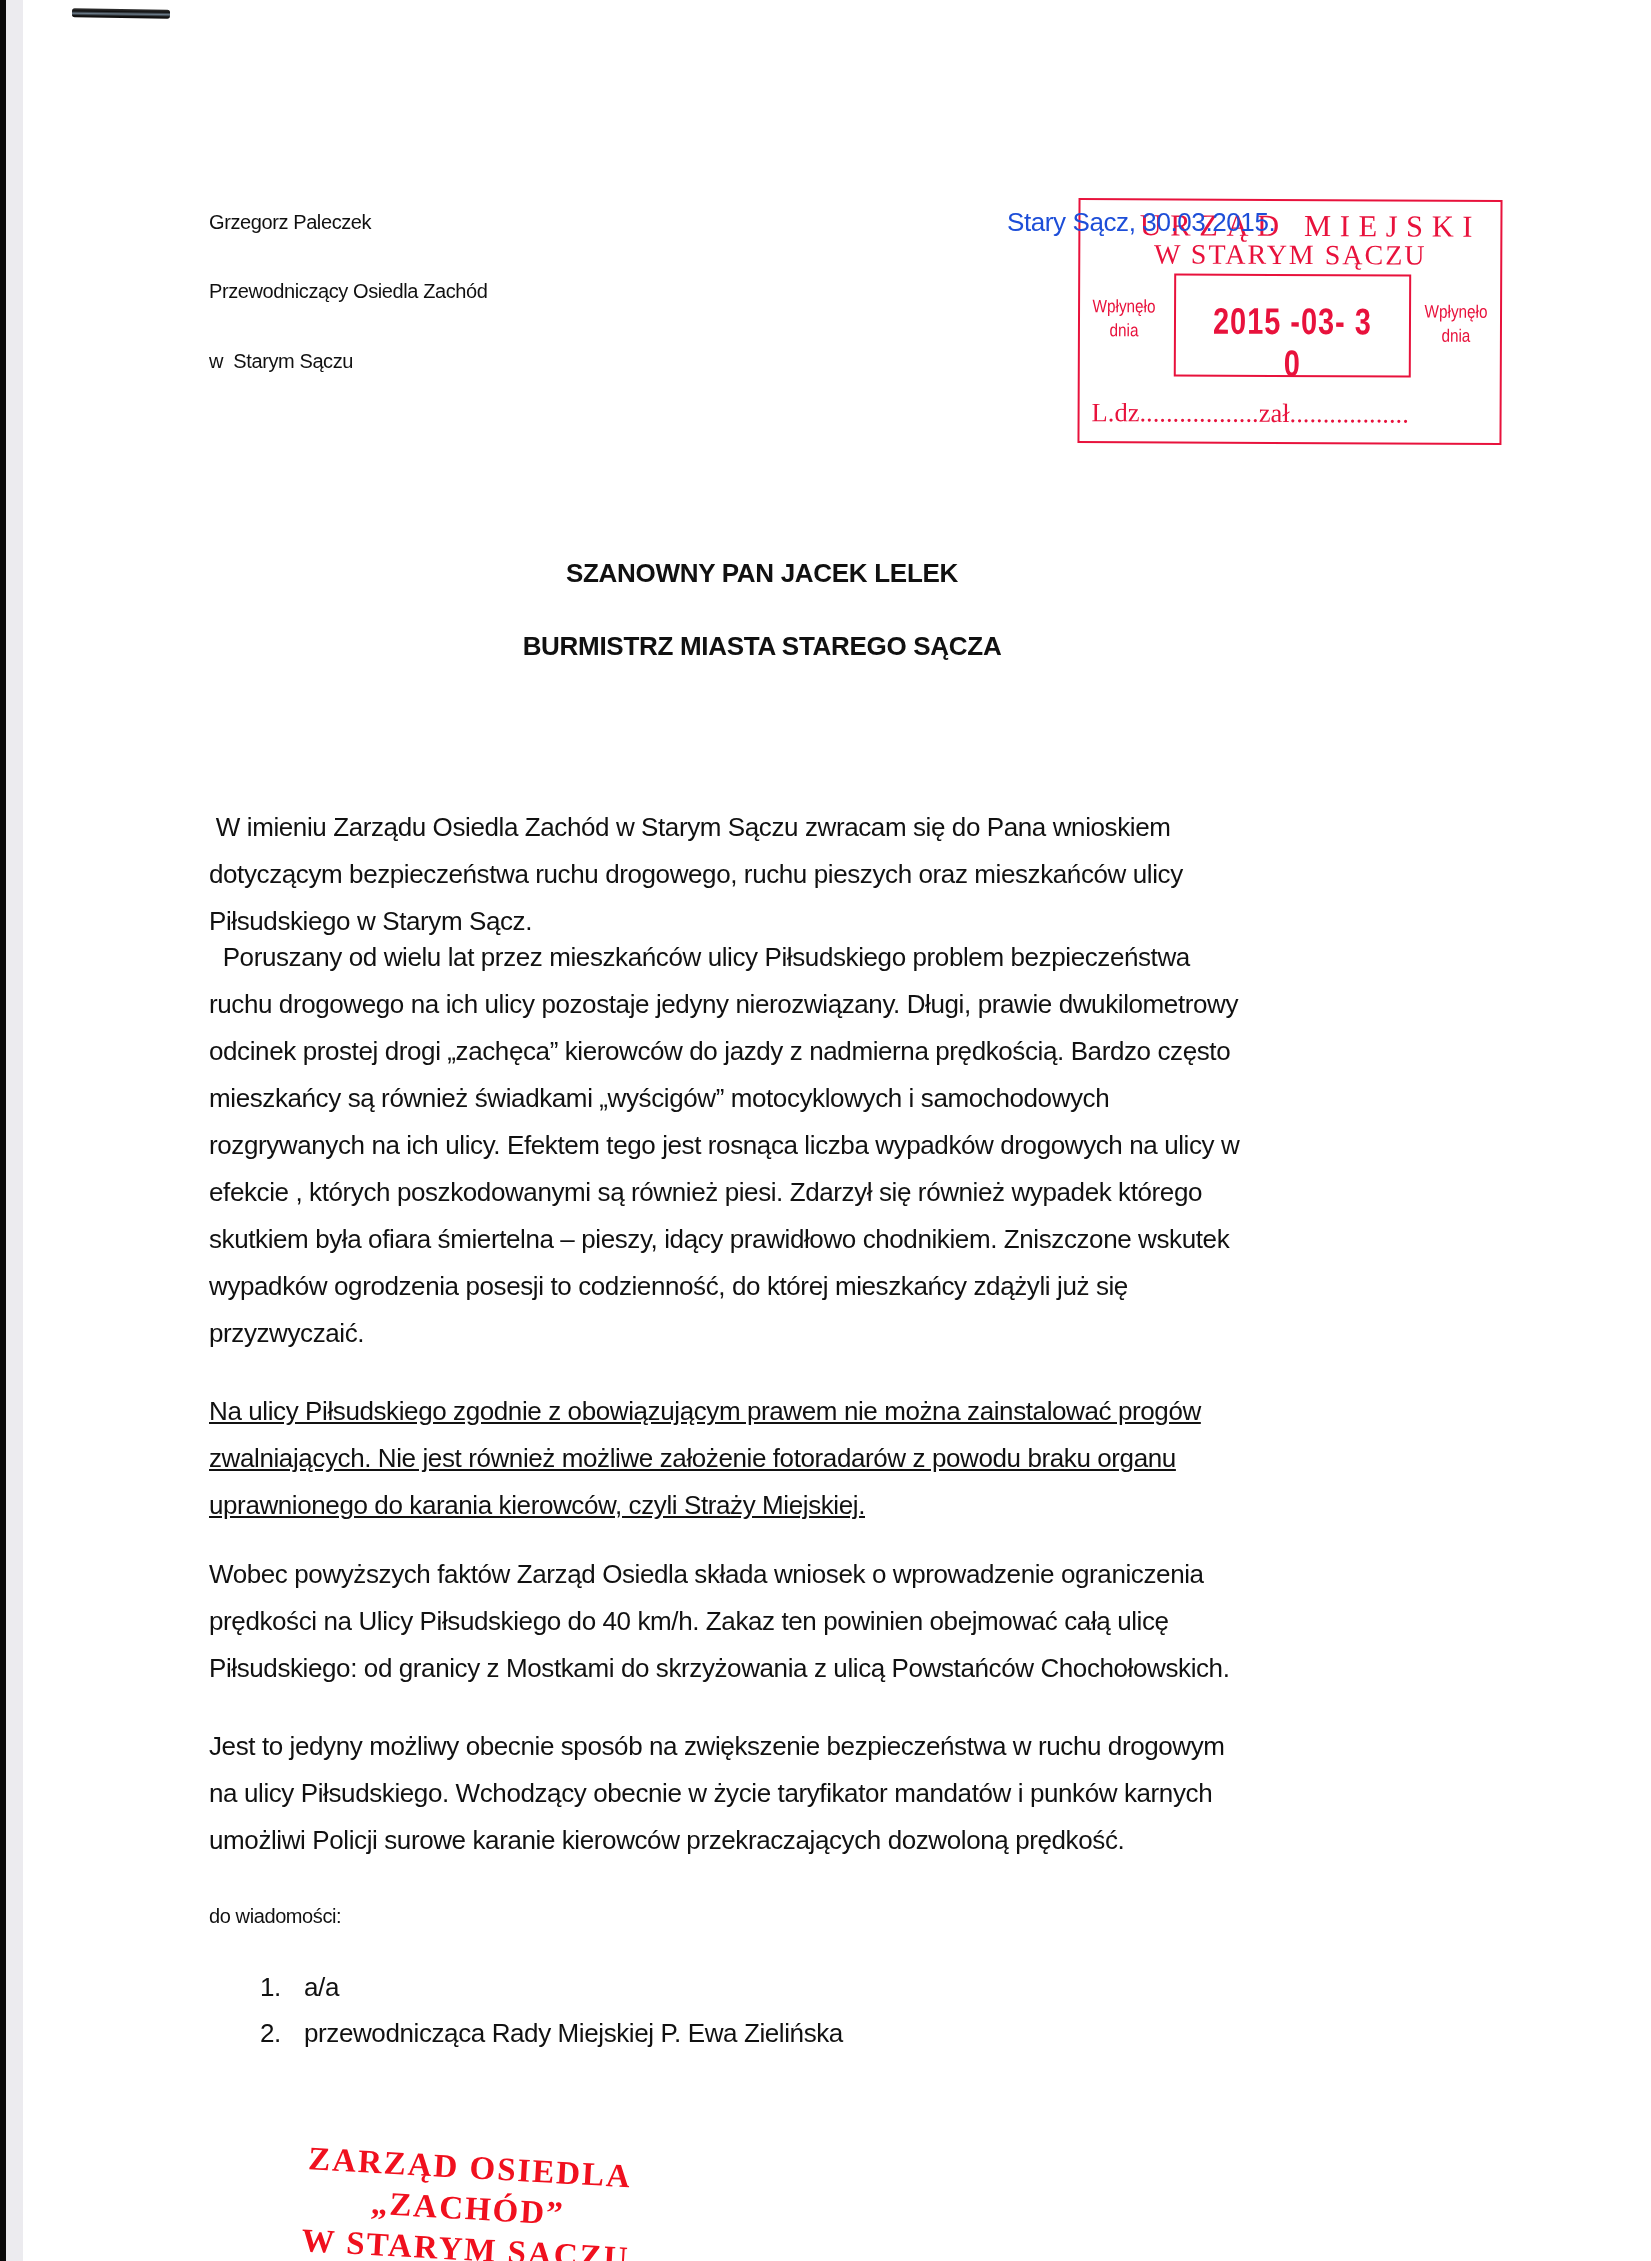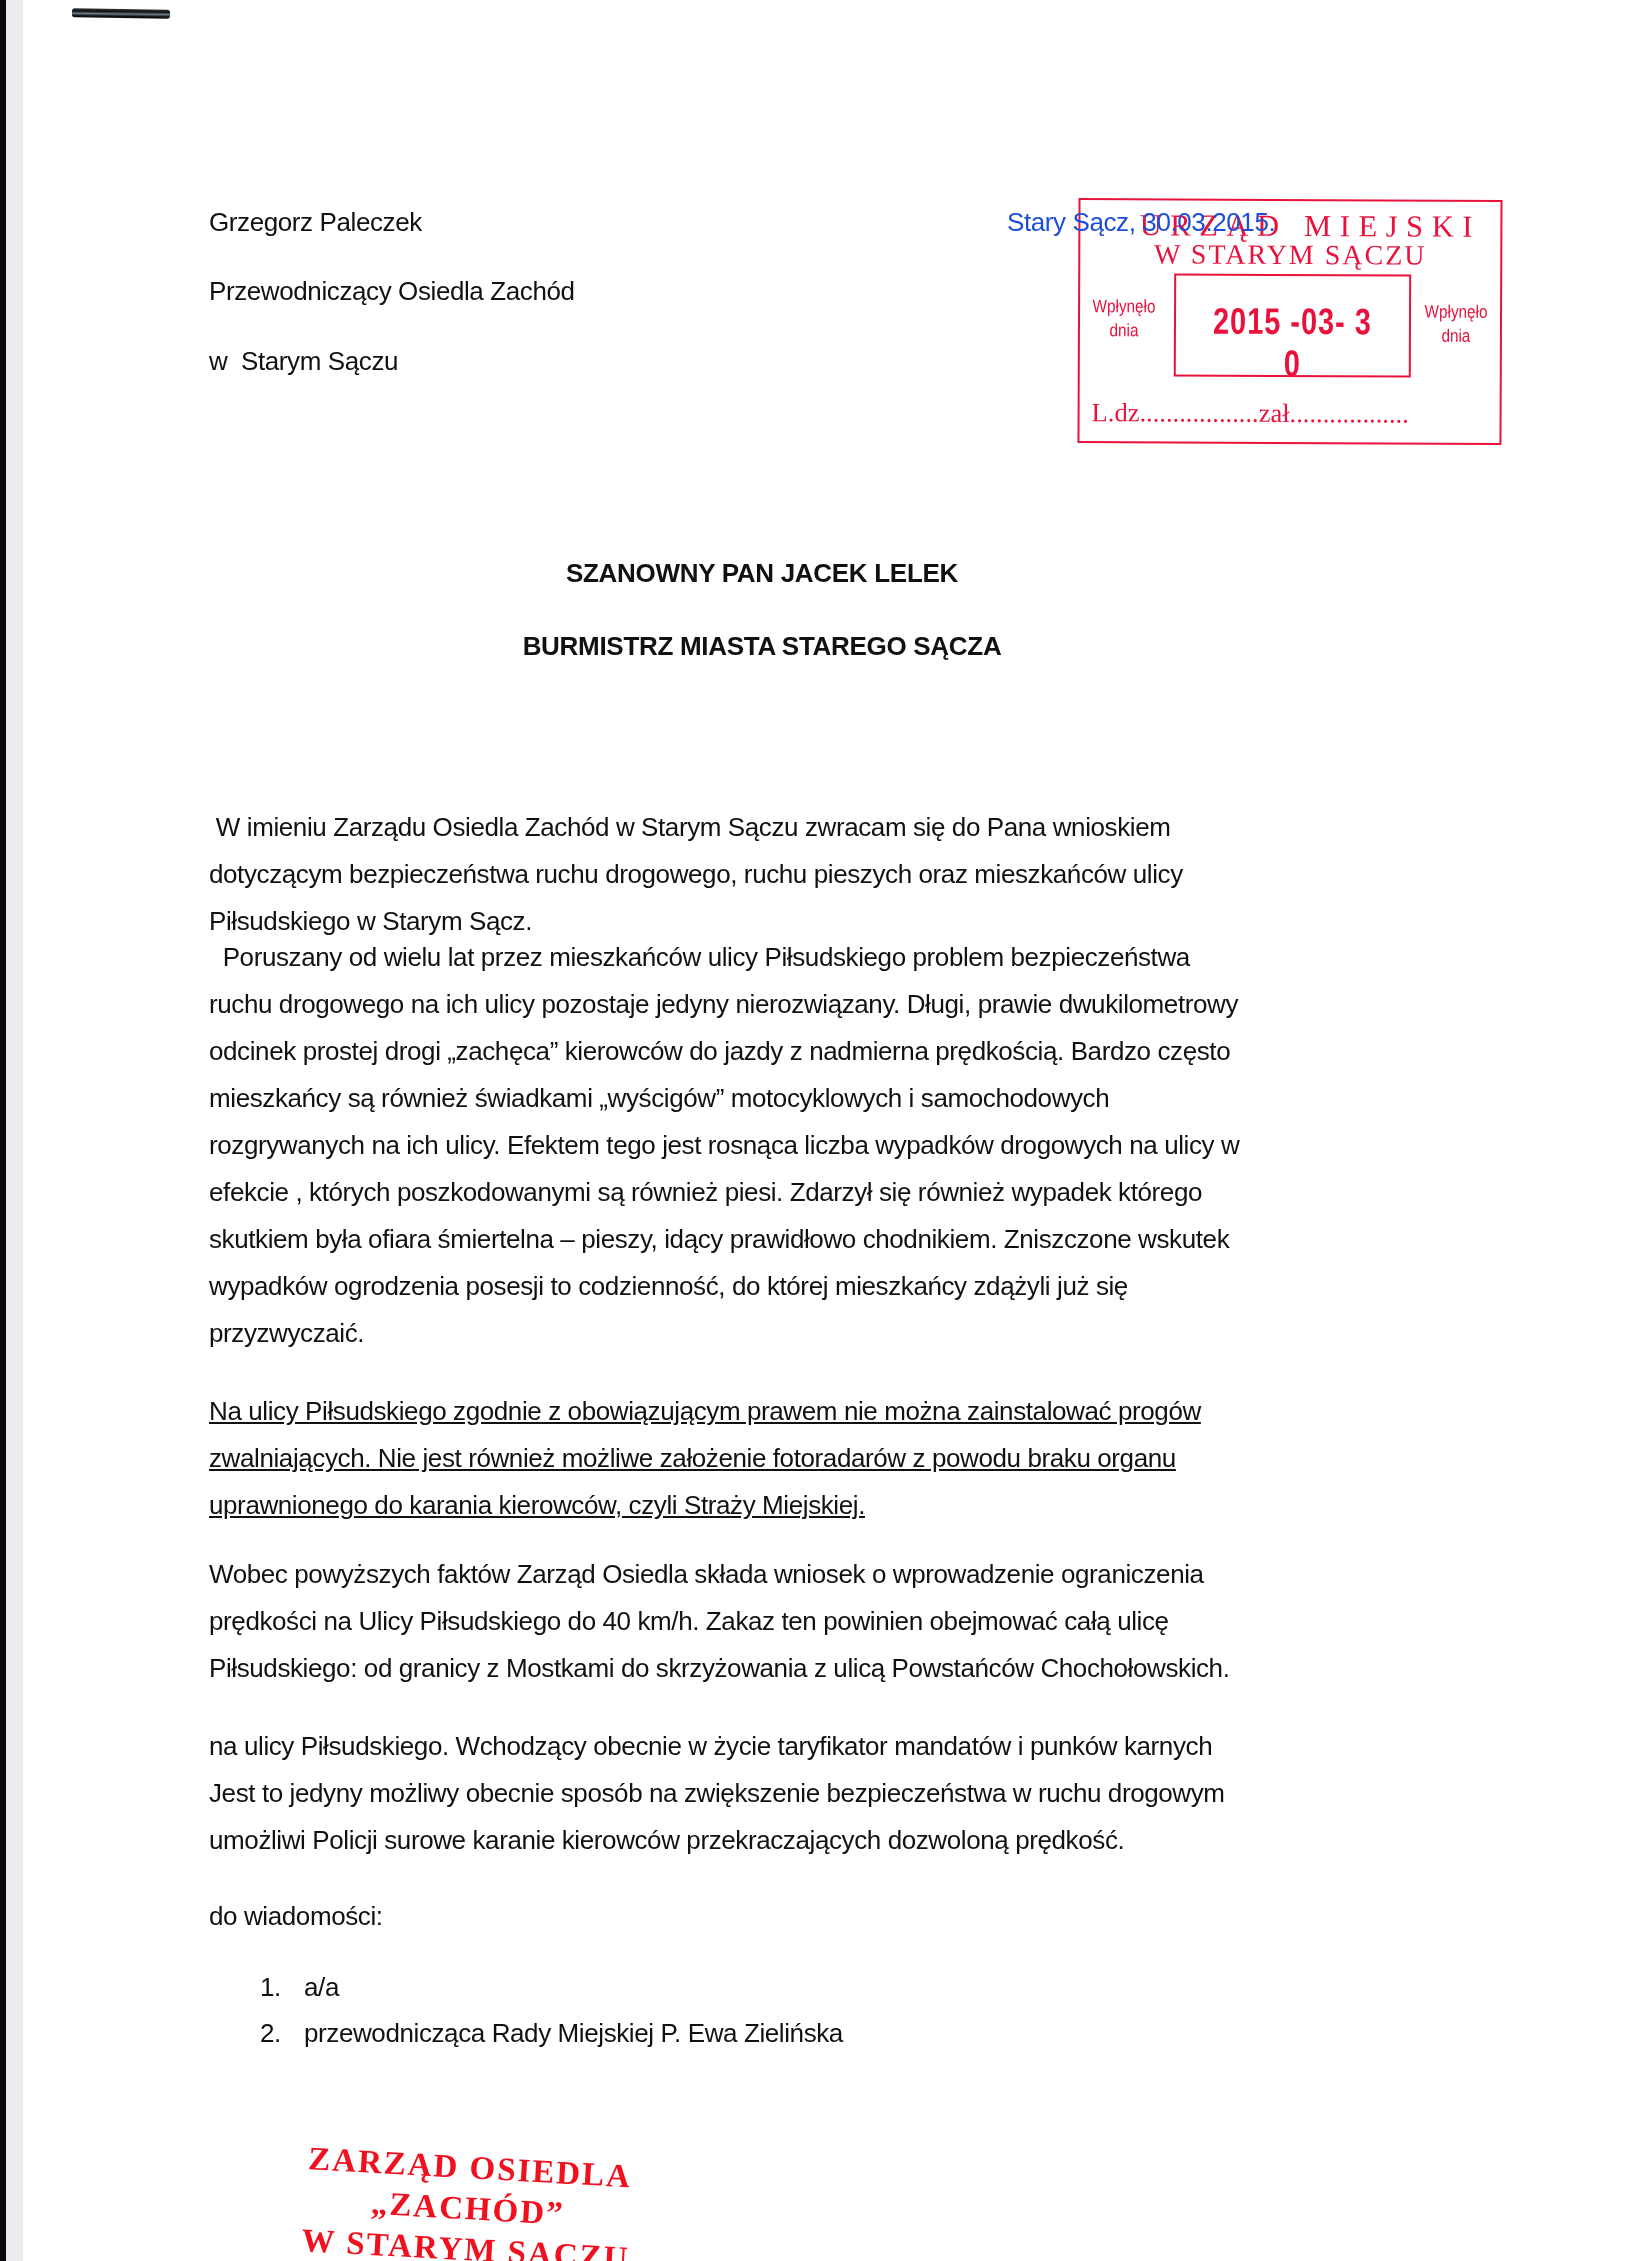--- a/index.html
+++ b/index.html
@@ -8,21 +8,21 @@
     background:#ffffff; color:#111111;
     font-family:"Liberation Sans", "DejaVu Sans", sans-serif;
   }
   .edge-black { position:absolute; left:0; top:0; width:6px; height:2261px; background:#0a0a0a; }
   .edge-gray { position:absolute; left:6px; top:0; width:17px; height:2261px; background:#ecebef; }
   .staple {
     position:absolute; left:72px; top:9.3px; width:98px; height:9.3px;
     background:linear-gradient(#333 0,#111 30%,#6a7a88 55%,#111 80%);
     border-radius:2.7px; transform:rotate(0.8deg);
   }
-  .txt { position:absolute; white-space:nowrap; font-size:26px; line-height:30.5px; letter-spacing:-0.4px; }
+  .txt { position:absolute; white-space:nowrap; font-size:20px; line-height:30.5px; letter-spacing:-0.4px; }
   .sender { left:209px; }
   .title { position:absolute; left:0; width:1524px; text-align:center; font-weight:bold; font-size:26px; letter-spacing:-0.3px; }
   .para { position:absolute; left:209px; width:1259px; font-size:26px; line-height:47px; letter-spacing:-0.4px; }
   .para .ln { display:block; white-space:nowrap; }
   .list { position:absolute; left:260px; font-size:26px; letter-spacing:-0.4px; }
   .list .item { position:absolute; white-space:nowrap; }
   .list .num { display:inline-block; width:44px; }
 
   
   .stamp {
@@ -105,22 +105,22 @@
   <span class="ln">uprawnionego do karania kierowców, czyli Straży Miejskiej.</span>
 </div>
 
 <div class="para" style="top:1551px;">
   <span class="ln">Wobec powyższych faktów Zarząd Osiedla składa wniosek o wprowadzenie ograniczenia</span>
   <span class="ln">prędkości na Ulicy Piłsudskiego do 40 km/h. Zakaz ten powinien obejmować całą ulicę</span>
   <span class="ln">Piłsudskiego: od granicy z Mostkami do skrzyżowania z ulicą Powstańców Chochołowskich.</span>
 </div>
 
 <div class="para" style="top:1723px;">
+  <span class="ln">Jest to jedyny możliwy obecnie sposób na zwiększenie bezpieczeństwa w ruchu drogowym</span>
   <span class="ln">na ulicy Piłsudskiego.  Wchodzący obecnie w życie taryfikator mandatów i punków karnych</span>
-  <span class="ln">Jest to jedyny możliwy obecnie sposób na zwiększenie bezpieczeństwa w ruchu drogowym</span>
   <span class="ln">umożliwi Policji surowe karanie kierowców przekraczających dozwoloną prędkość.</span>
 </div>
 
 <div class="txt" style="left:209px; top:1901px;">do wiadomości:</div>
 <div class="list" style="top:1972px;">
   <div class="item" style="top:0;">
     <span class="num">1.</span><span>a/a</span>
   </div>
   <div class="item" style="top:46px;">
     <span class="num">2.</span><span>przewodnicząca Rady Miejskiej P. Ewa Zielińska</span>

